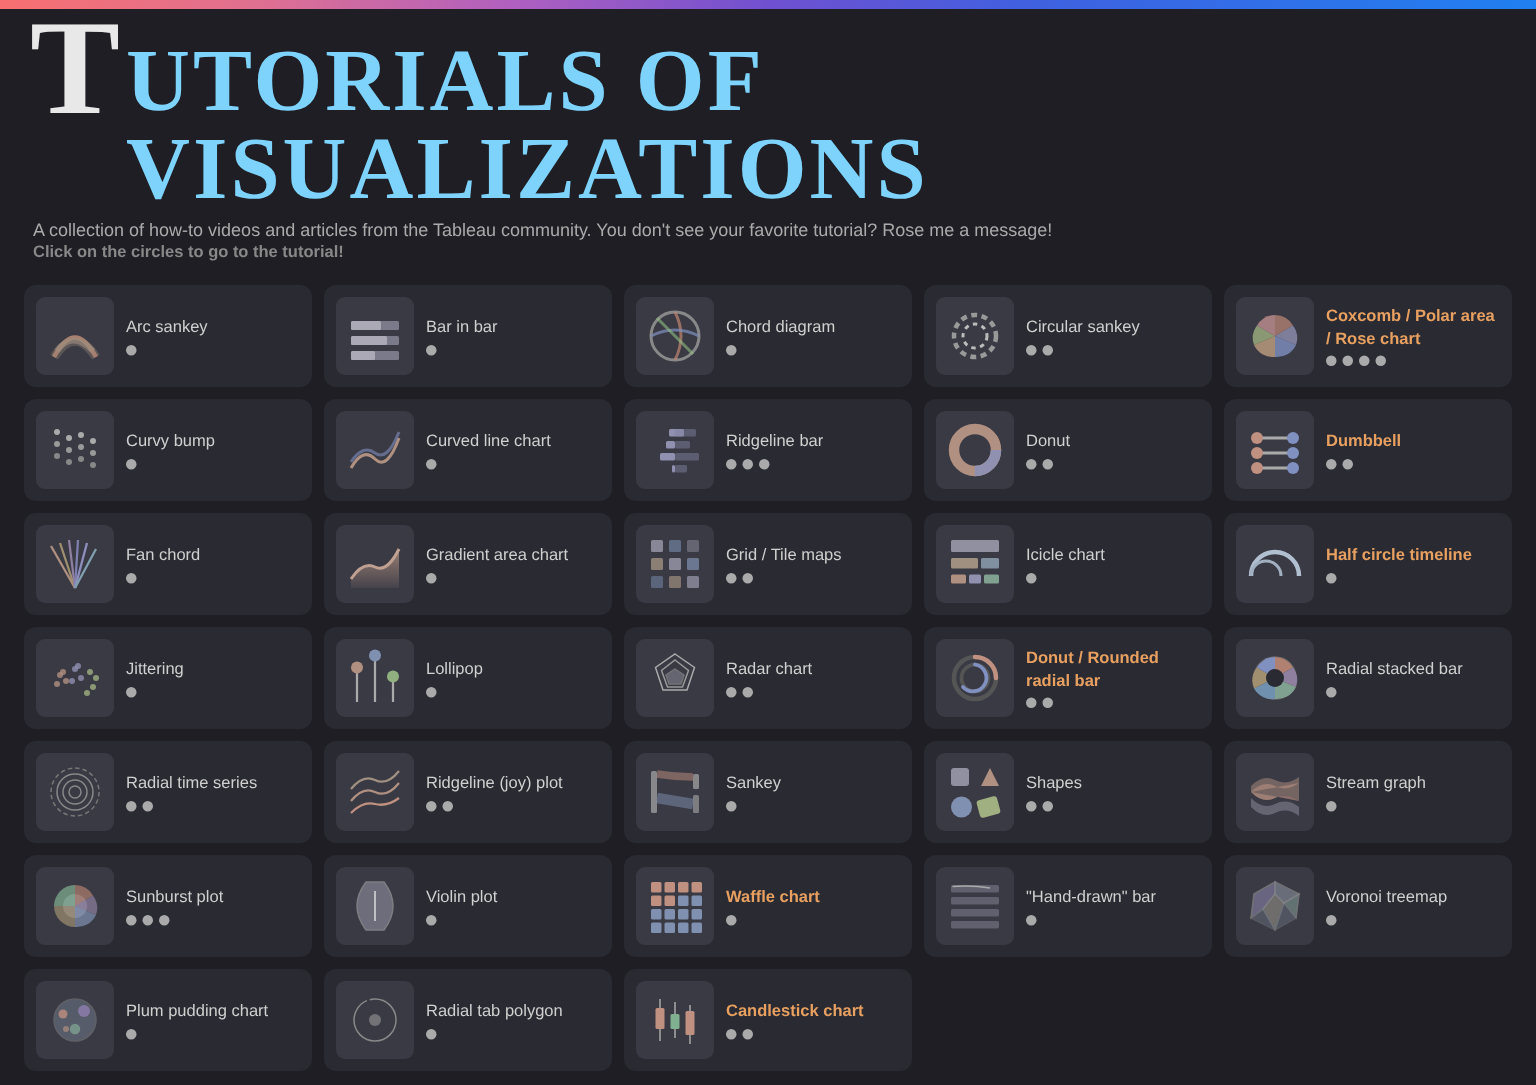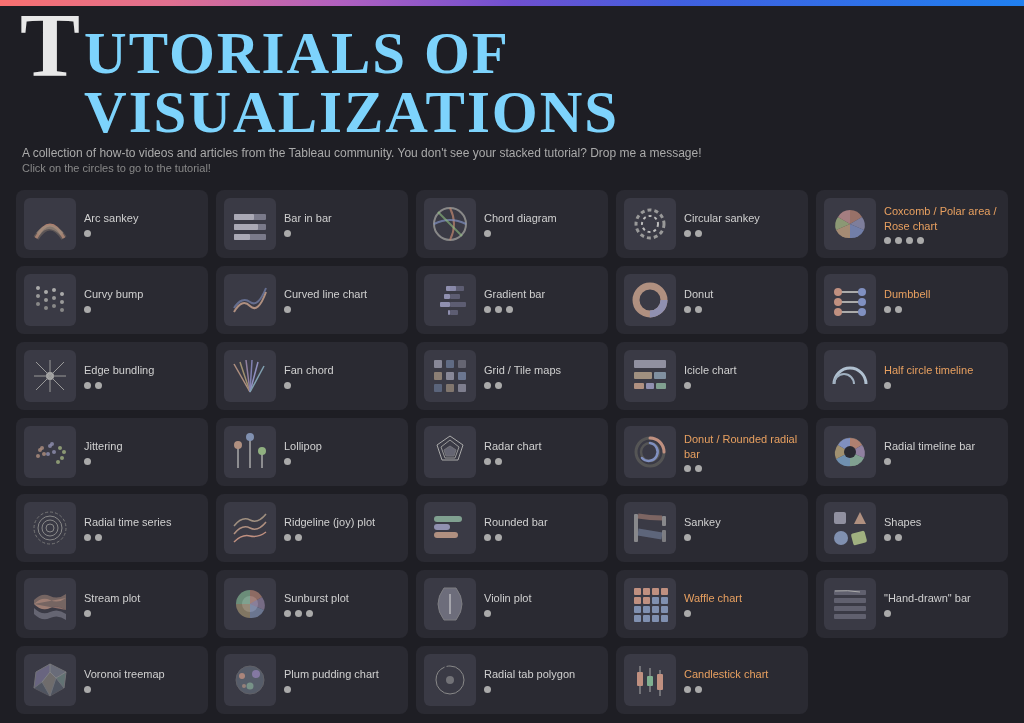--- a/index.html
+++ b/index.html
@@ -53,20 +53,21 @@
       font-size: 12px;
       color: #aaa;
       margin-top: 4px;
       padding-left: 2px;
     }
     .click-hint {
       font-size: 11px;
       color: #888;
       margin-top: 2px;
       padding-left: 2px;
+      font-weight: bold;
     }
     .grid {
       display: grid;
       grid-template-columns: repeat(5, 1fr);
       gap: 8px;
       padding: 12px 16px;
       margin-top: 4px;
     }
     .card {
       background: #2a2a32;
@@ -97,20 +98,21 @@
       flex: 1;
     }
     .card-title {
       font-size: 11px;
       color: #d0d0d0;
       line-height: 1.3;
       margin-bottom: 4px;
     }
     .card-title.highlight {
       color: #e8a060;
+      font-weight: bold;
     }
     .dots {
       display: flex;
       gap: 4px;
       margin-top: 3px;
     }
     .dot {
       width: 7px;
       height: 7px;
       border-radius: 50%;
@@ -124,21 +126,21 @@
 <body>
 
 <div class="container">
   <div class="top-bar"></div>
 
   <div class="header">
     <div class="title-row">
       <span class="t-letter">T</span>
       <span class="title-text">UTORIALS OF VISUALIZATIONS</span>
     </div>
-    <div class="subtitle">A collection of how-to videos and articles from the Tableau community. You don't see your stacked tutorial? Drop me a message!</div>
+    <div class="subtitle">A collection of how-to videos and articles from the Tableau community. You don't see your favorite tutorial? Rose me a message!</div>
     <div class="click-hint">Click on the circles to go to the tutorial!</div>
   </div>
 
   <div class="grid" id="card-grid">
   <div class="card">
         <div class="card-icon">
           <svg viewBox="0 0 44 44" fill="none">
             <path d="M8 36 Q22 10 36 36" stroke="#b08070" stroke-width="3" fill="none"></path>
             <path d="M8 36 Q22 15 36 36" stroke="#908070" stroke-width="6" fill="none" opacity="0.4"></path>
             <path d="M10 32 Q20 18 34 32" stroke="#a09080" stroke-width="4" fill="none" opacity="0.6"></path>
@@ -266,21 +268,21 @@
             <rect x="22" y="8" width="14" height="5" rx="1" fill="#8080a0" opacity="0.5"></rect>
             <rect x="16" y="16" width="6" height="5" rx="1" fill="#9090b0"></rect>
             <rect x="22" y="16" width="10" height="5" rx="1" fill="#8080a0" opacity="0.5"></rect>
             <rect x="12" y="24" width="10" height="5" rx="1" fill="#9090b0"></rect>
             <rect x="22" y="24" width="16" height="5" rx="1" fill="#8080a0" opacity="0.5"></rect>
             <rect x="20" y="32" width="2" height="5" rx="1" fill="#9090b0"></rect>
             <rect x="22" y="32" width="8" height="5" rx="1" fill="#8080a0" opacity="0.5"></rect>
           </svg>
         </div>
         <div class="card-info">
-          <div class="card-title">Gradient bar</div>
+          <div class="card-title">Ridgeline bar</div>
           <div class="dots">
             <div class="dot active"></div>
             <div class="dot active"></div>
             <div class="dot active"></div>
           </div>
         </div>
       </div>
       <div class="card">
         <div class="card-icon">
           <svg viewBox="0 0 44 44" fill="none">
@@ -314,52 +316,50 @@
           <div class="card-title highlight">Dumbbell</div>
           <div class="dots">
             <div class="dot active"></div>
             <div class="dot active"></div>
           </div>
         </div>
       </div>
       <div class="card">
         <div class="card-icon">
           <svg viewBox="0 0 44 44" fill="none">
-            <circle cx="22" cy="22" r="4" fill="#aaa"></circle>
-            <line x1="22" y1="22" x2="8" y2="8" stroke="#999" stroke-width="1"></line>
-            <line x1="22" y1="22" x2="22" y2="6" stroke="#999" stroke-width="1"></line>
-            <line x1="22" y1="22" x2="36" y2="8" stroke="#999" stroke-width="1"></line>
-            <line x1="22" y1="22" x2="38" y2="22" stroke="#999" stroke-width="1"></line>
-            <line x1="22" y1="22" x2="36" y2="36" stroke="#999" stroke-width="1"></line>
-            <line x1="22" y1="22" x2="22" y2="38" stroke="#999" stroke-width="1"></line>
-            <line x1="22" y1="22" x2="8" y2="36" stroke="#999" stroke-width="1"></line>
-            <line x1="22" y1="22" x2="6" y2="22" stroke="#999" stroke-width="1"></line>
-          </svg>
-        </div>
-        <div class="card-info">
-          <div class="card-title">Edge bundling</div>
-          <div class="dots">
-            <div class="dot active"></div>
-            <div class="dot active"></div>
-          </div>
-        </div>
-      </div>
-      <div class="card">
-        <div class="card-icon">
-          <svg viewBox="0 0 44 44" fill="none">
             <path d="M22 38 L6 10" stroke="#b09080" stroke-width="1.5" fill="none"></path>
             <path d="M22 38 L12 8" stroke="#a09070" stroke-width="1.5" fill="none"></path>
             <path d="M22 38 L18 6" stroke="#9080a0" stroke-width="1.5" fill="none"></path>
             <path d="M22 38 L24 6" stroke="#8080b0" stroke-width="1.5" fill="none"></path>
             <path d="M22 38 L30 8" stroke="#9090c0" stroke-width="1.5" fill="none"></path>
             <path d="M22 38 L36 12" stroke="#80a0b0" stroke-width="1.5" fill="none"></path>
           </svg>
         </div>
         <div class="card-info">
           <div class="card-title">Fan chord</div>
+          <div class="dots">
+            <div class="dot active"></div>
+          </div>
+        </div>
+      </div>
+      <div class="card">
+        <div class="card-icon">
+          <svg viewBox="0 0 44 44" fill="none">
+            <defs>
+              <linearGradient id="ga" x1="0" y1="0" x2="0" y2="1">
+                <stop offset="0%" stop-color="#b09080" stop-opacity="0.8"></stop>
+                <stop offset="100%" stop-color="#b09080" stop-opacity="0.1"></stop>
+              </linearGradient>
+            </defs>
+            <path d="M6 32 Q14 20 22 24 Q30 28 38 12 L38 38 L6 38 Z" fill="url(#ga)"></path>
+            <path d="M6 32 Q14 20 22 24 Q30 28 38 12" stroke="#c0a090" stroke-width="2" fill="none"></path>
+          </svg>
+        </div>
+        <div class="card-info">
+          <div class="card-title">Gradient area chart</div>
           <div class="dots">
             <div class="dot active"></div>
           </div>
         </div>
       </div>
       <div class="card">
         <div class="card-icon">
           <svg viewBox="0 0 44 44" fill="none">
             <rect x="6" y="6" width="8" height="8" rx="1" fill="#9090a0" opacity="0.9"></rect>
             <rect x="18" y="6" width="8" height="8" rx="1" fill="#7080a0" opacity="0.7"></rect>
@@ -494,21 +494,21 @@
             <path d="M22 22 L22 8 A14 14 0 0 1 34 15 Z" fill="#b08070"></path>
             <path d="M22 22 L34 15 A14 14 0 0 1 36 28 Z" fill="#9080a0"></path>
             <path d="M22 22 L36 28 A14 14 0 0 1 22 36 Z" fill="#80a090"></path>
             <path d="M22 22 L22 36 A14 14 0 0 1 8 29 Z" fill="#7090b0"></path>
             <path d="M22 22 L8 29 A14 14 0 0 1 10 15 Z" fill="#a09070"></path>
             <path d="M22 22 L10 15 A14 14 0 0 1 22 8 Z" fill="#8090c0"></path>
             <circle cx="22" cy="22" r="6" fill="#2a2a32"></circle>
           </svg>
         </div>
         <div class="card-info">
-          <div class="card-title">Radial timeline bar</div>
+          <div class="card-title">Radial stacked bar</div>
           <div class="dots">
             <div class="dot active"></div>
           </div>
         </div>
       </div>
       <div class="card">
         <div class="card-icon">
           <svg viewBox="0 0 44 44" fill="none">
             <circle cx="22" cy="22" r="4" fill="none" stroke="#888" stroke-width="1"></circle>
             <circle cx="22" cy="22" r="8" fill="none" stroke="#888" stroke-width="1"></circle>
@@ -527,36 +527,20 @@
       <div class="card">
         <div class="card-icon">
           <svg viewBox="0 0 44 44" fill="none">
             <path d="M6 36 Q14 28 22 30 Q30 32 38 26" stroke="#c09080" stroke-width="1.5" fill="none"></path>
             <path d="M6 28 Q14 18 22 22 Q30 26 38 16" stroke="#b09080" stroke-width="1.5" fill="none"></path>
             <path d="M6 20 Q14 10 22 14 Q30 18 38 8" stroke="#a09080" stroke-width="1.5" fill="none"></path>
           </svg>
         </div>
         <div class="card-info">
           <div class="card-title">Ridgeline (joy) plot</div>
-          <div class="dots">
-            <div class="dot active"></div>
-            <div class="dot active"></div>
-          </div>
-        </div>
-      </div>
-      <div class="card">
-        <div class="card-icon">
-          <svg viewBox="0 0 44 44" fill="none">
-            <rect x="6" y="26" width="24" height="6" rx="3" fill="#b09080"></rect>
-            <rect x="6" y="18" width="16" height="6" rx="3" fill="#9090b0"></rect>
-            <rect x="6" y="10" width="28" height="6" rx="3" fill="#80a090"></rect>
-          </svg>
-        </div>
-        <div class="card-info">
-          <div class="card-title">Rounded bar</div>
           <div class="dots">
             <div class="dot active"></div>
             <div class="dot active"></div>
           </div>
         </div>
       </div>
       <div class="card">
         <div class="card-icon">
           <svg viewBox="0 0 44 44" fill="none">
             <rect x="6" y="8" width="4" height="28" rx="1" fill="#aaa" opacity="0.7"></rect>
@@ -593,21 +577,21 @@
       <div class="card">
         <div class="card-icon">
           <svg viewBox="0 0 44 44" fill="none">
             <path d="M6 22 Q14 14 22 18 Q30 22 38 16" stroke="none" fill="#c09080" opacity="0.6"></path>
             <path d="M6 22 Q14 30 22 26 Q30 22 38 28" stroke="none" fill="#c09080" opacity="0.6"></path>
             <path d="M6 18 Q14 10 22 14 Q30 18 38 12 L38 28 Q30 22 22 26 Q14 30 6 22 Z" fill="#b09080" opacity="0.5"></path>
             <path d="M6 26 Q14 34 22 30 Q30 26 38 32 L38 38 Q30 32 22 36 Q14 40 6 32 Z" fill="#9090a0" opacity="0.5"></path>
           </svg>
         </div>
         <div class="card-info">
-          <div class="card-title">Stream plot</div>
+          <div class="card-title">Stream graph</div>
           <div class="dots">
             <div class="dot active"></div>
           </div>
         </div>
       </div>
       <div class="card">
         <div class="card-icon">
           <svg viewBox="0 0 44 44" fill="none">
             <circle cx="22" cy="22" r="8" fill="#9090a0" opacity="0.8"></circle>
             <path d="M22 22 L22 8 A14 14 0 0 1 34 15 Z" fill="#b08070" opacity="0.7"></path>

